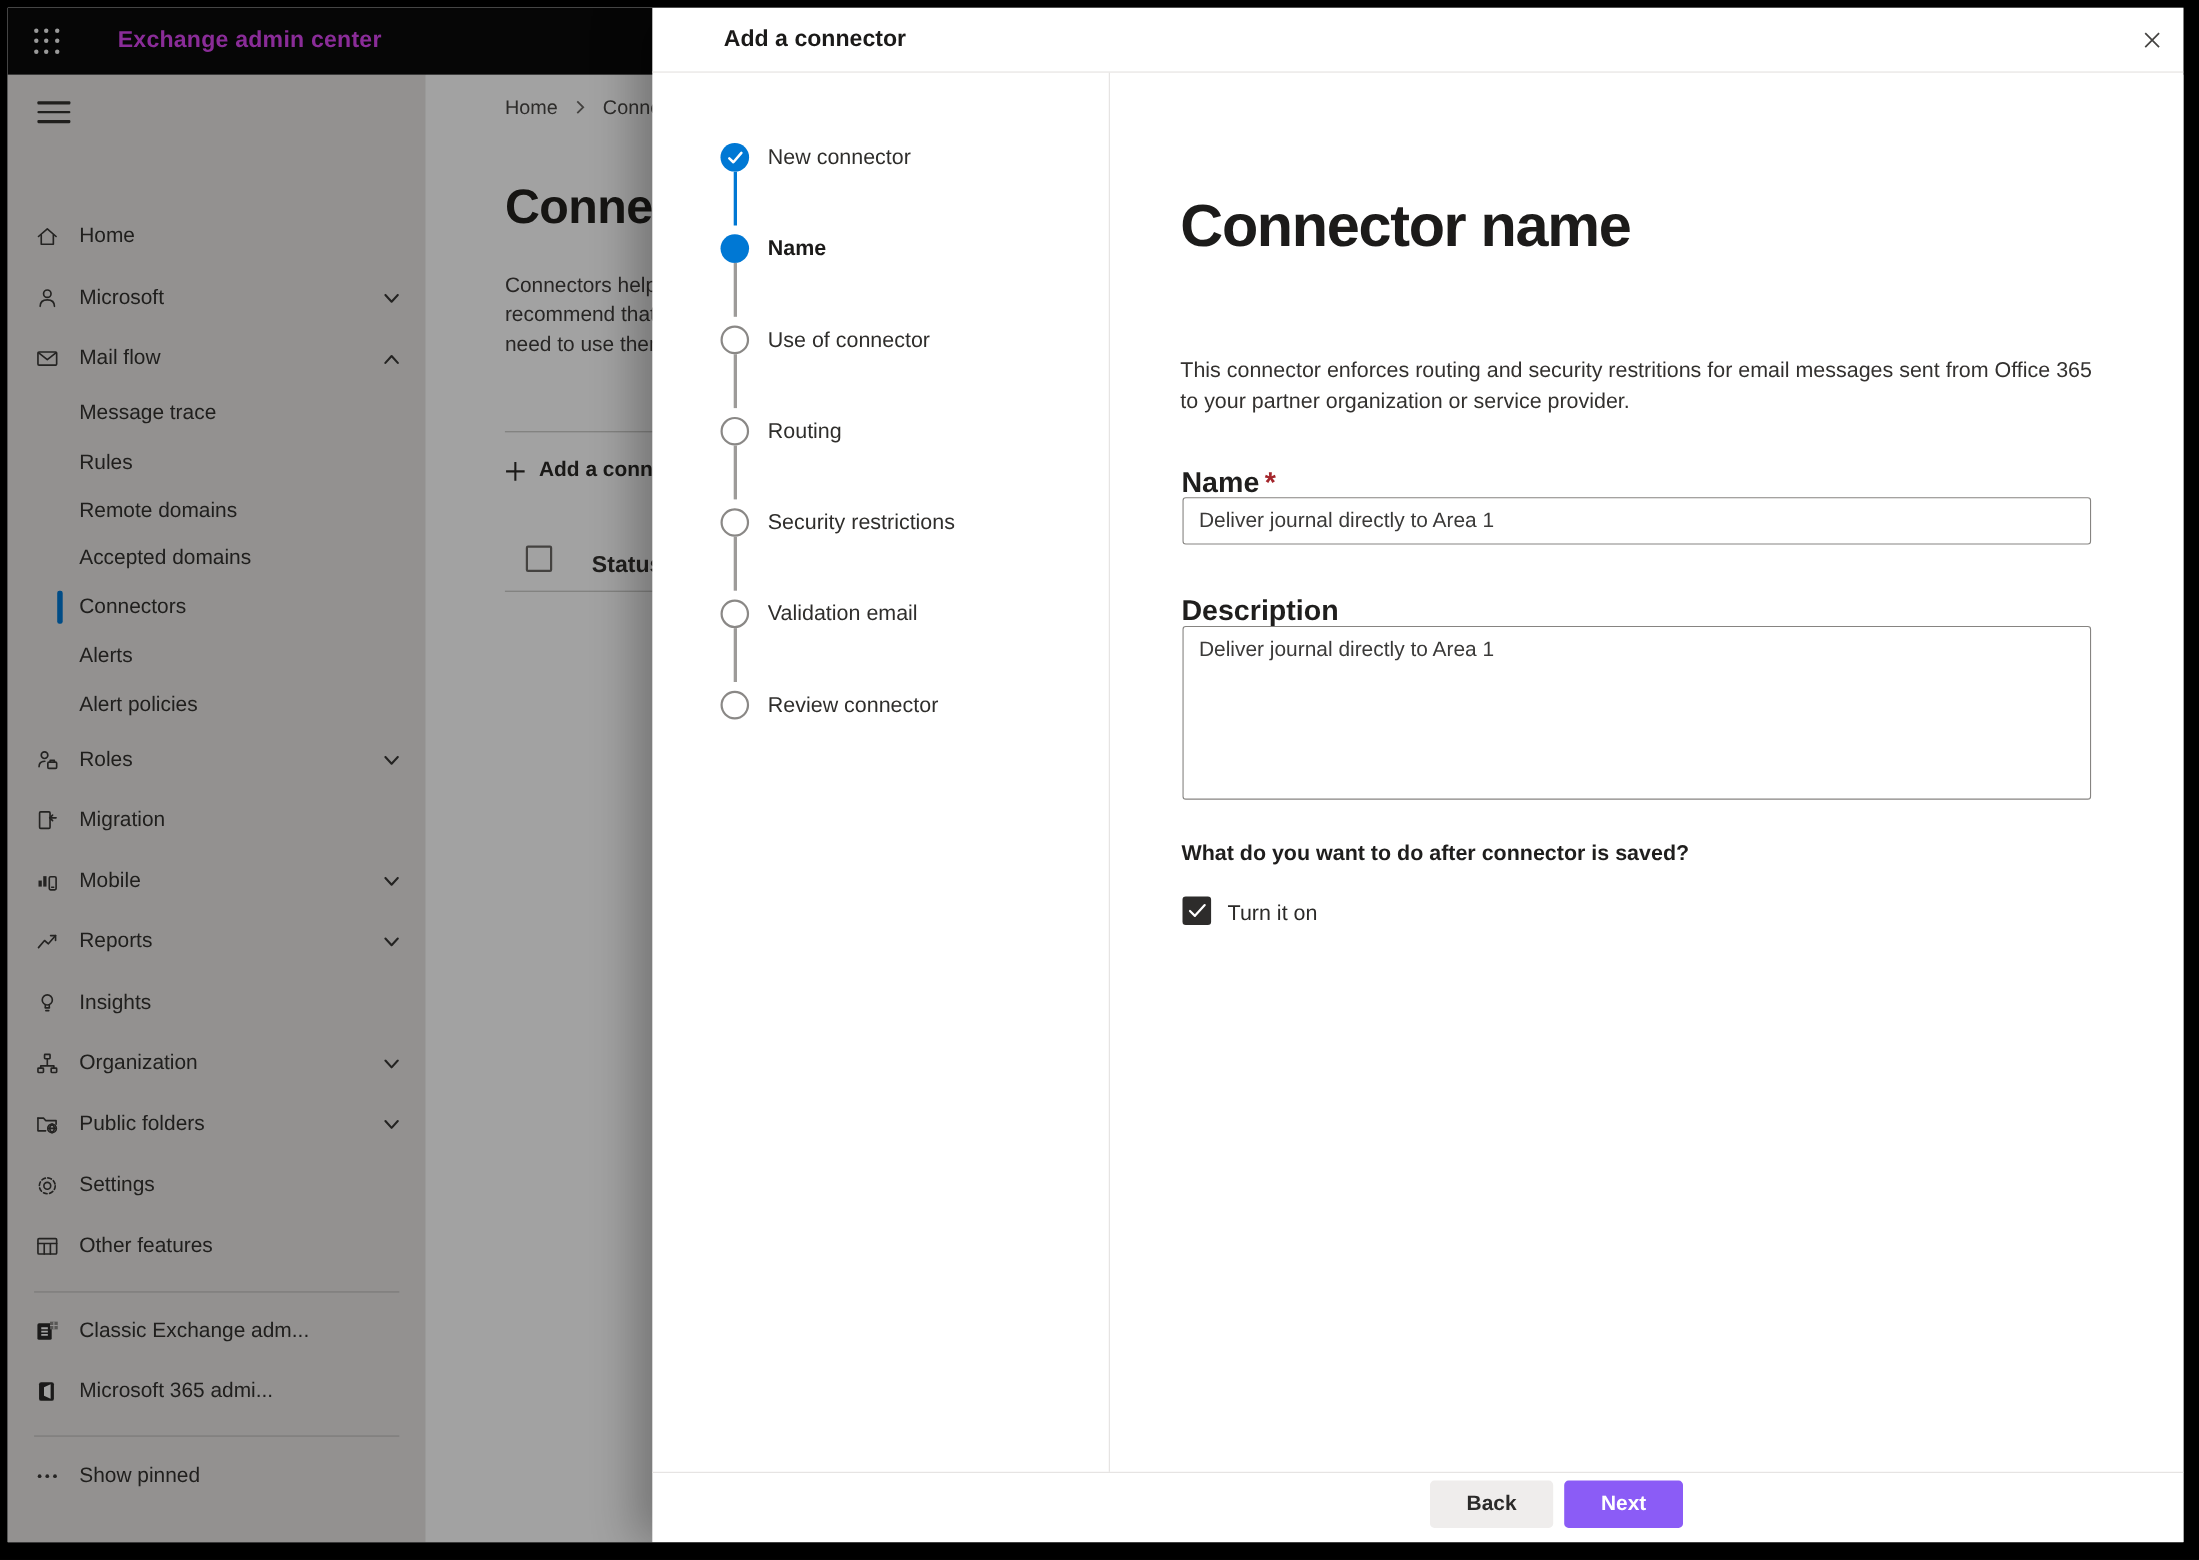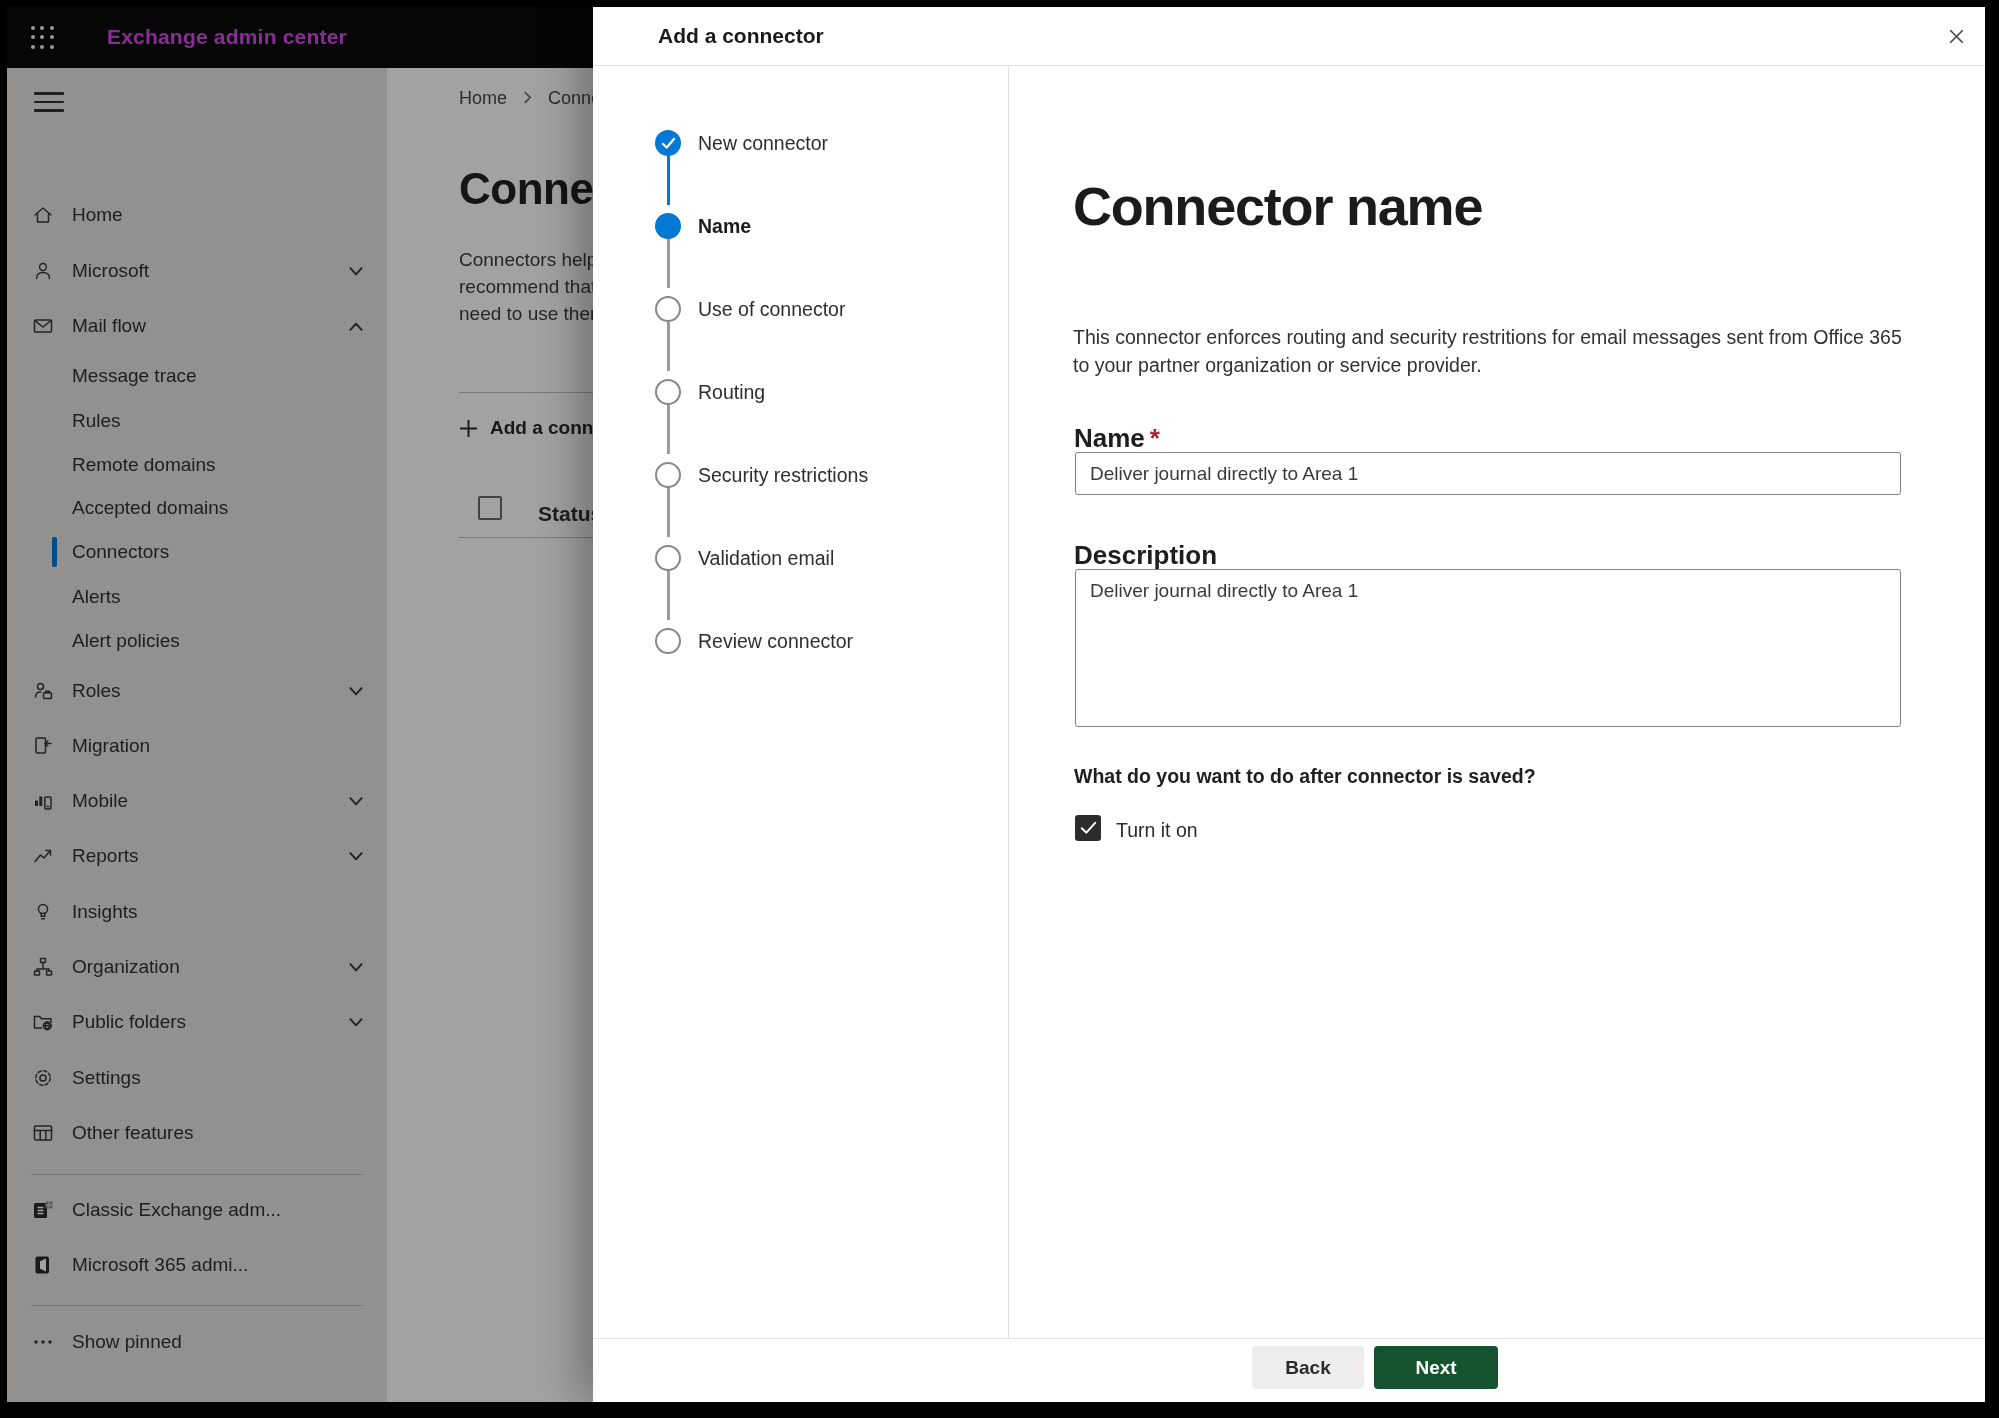--- a/index.html
+++ b/index.html
@@ -79,23 +79,23 @@
                border-radius:3px; font-family:"Liberation Sans",sans-serif; font-size:19px; color:#3b3a39;
                padding:10px 14px; background:#fff; outline:none; resize:none; }
   .question { position:absolute; left:481px; top:758px; font-size:19.5px; font-weight:700; color:#1f1e1d; }
   .chkbox { position:absolute; left:482px; top:808px; width:26px; height:26px; background:#2d2c2b; border-radius:3px;
             display:flex; align-items:center; justify-content:center; cursor:pointer; }
   .chk-label { position:absolute; left:523px; top:812px; font-size:19.5px; color:#2b2a28; cursor:default; }
 
   
   .dlg-footer-div { position:absolute; left:0; top:1331px; width:100%; height:1px; background:#e4e2e0; }
   .btn { position:absolute; top:1339px; height:43px; border:none; border-radius:4px; font-family:"Liberation Sans",sans-serif;
-         font-size:19px; font-weight:600; cursor:pointer; }
+         font-size:19px; font-weight:600; cursor:pointer;margin-left:48px; }
   .btn-back { left:659px; width:112px; background:#efedec; color:#2b2a29; }
-  .btn-next { left:781px; width:124px; background:#14532d; color:#fff;text-align:center; }
+  .btn-next { left:781px; width:108px; background:#8b5cf6; color:#fff;text-align:center; }
 </style>
 </head>
 <body>
 
 <div class="screen">
   <div class="viewport">
 
     <div class="topbar">
       <div class="waffle">
         <i></i>

